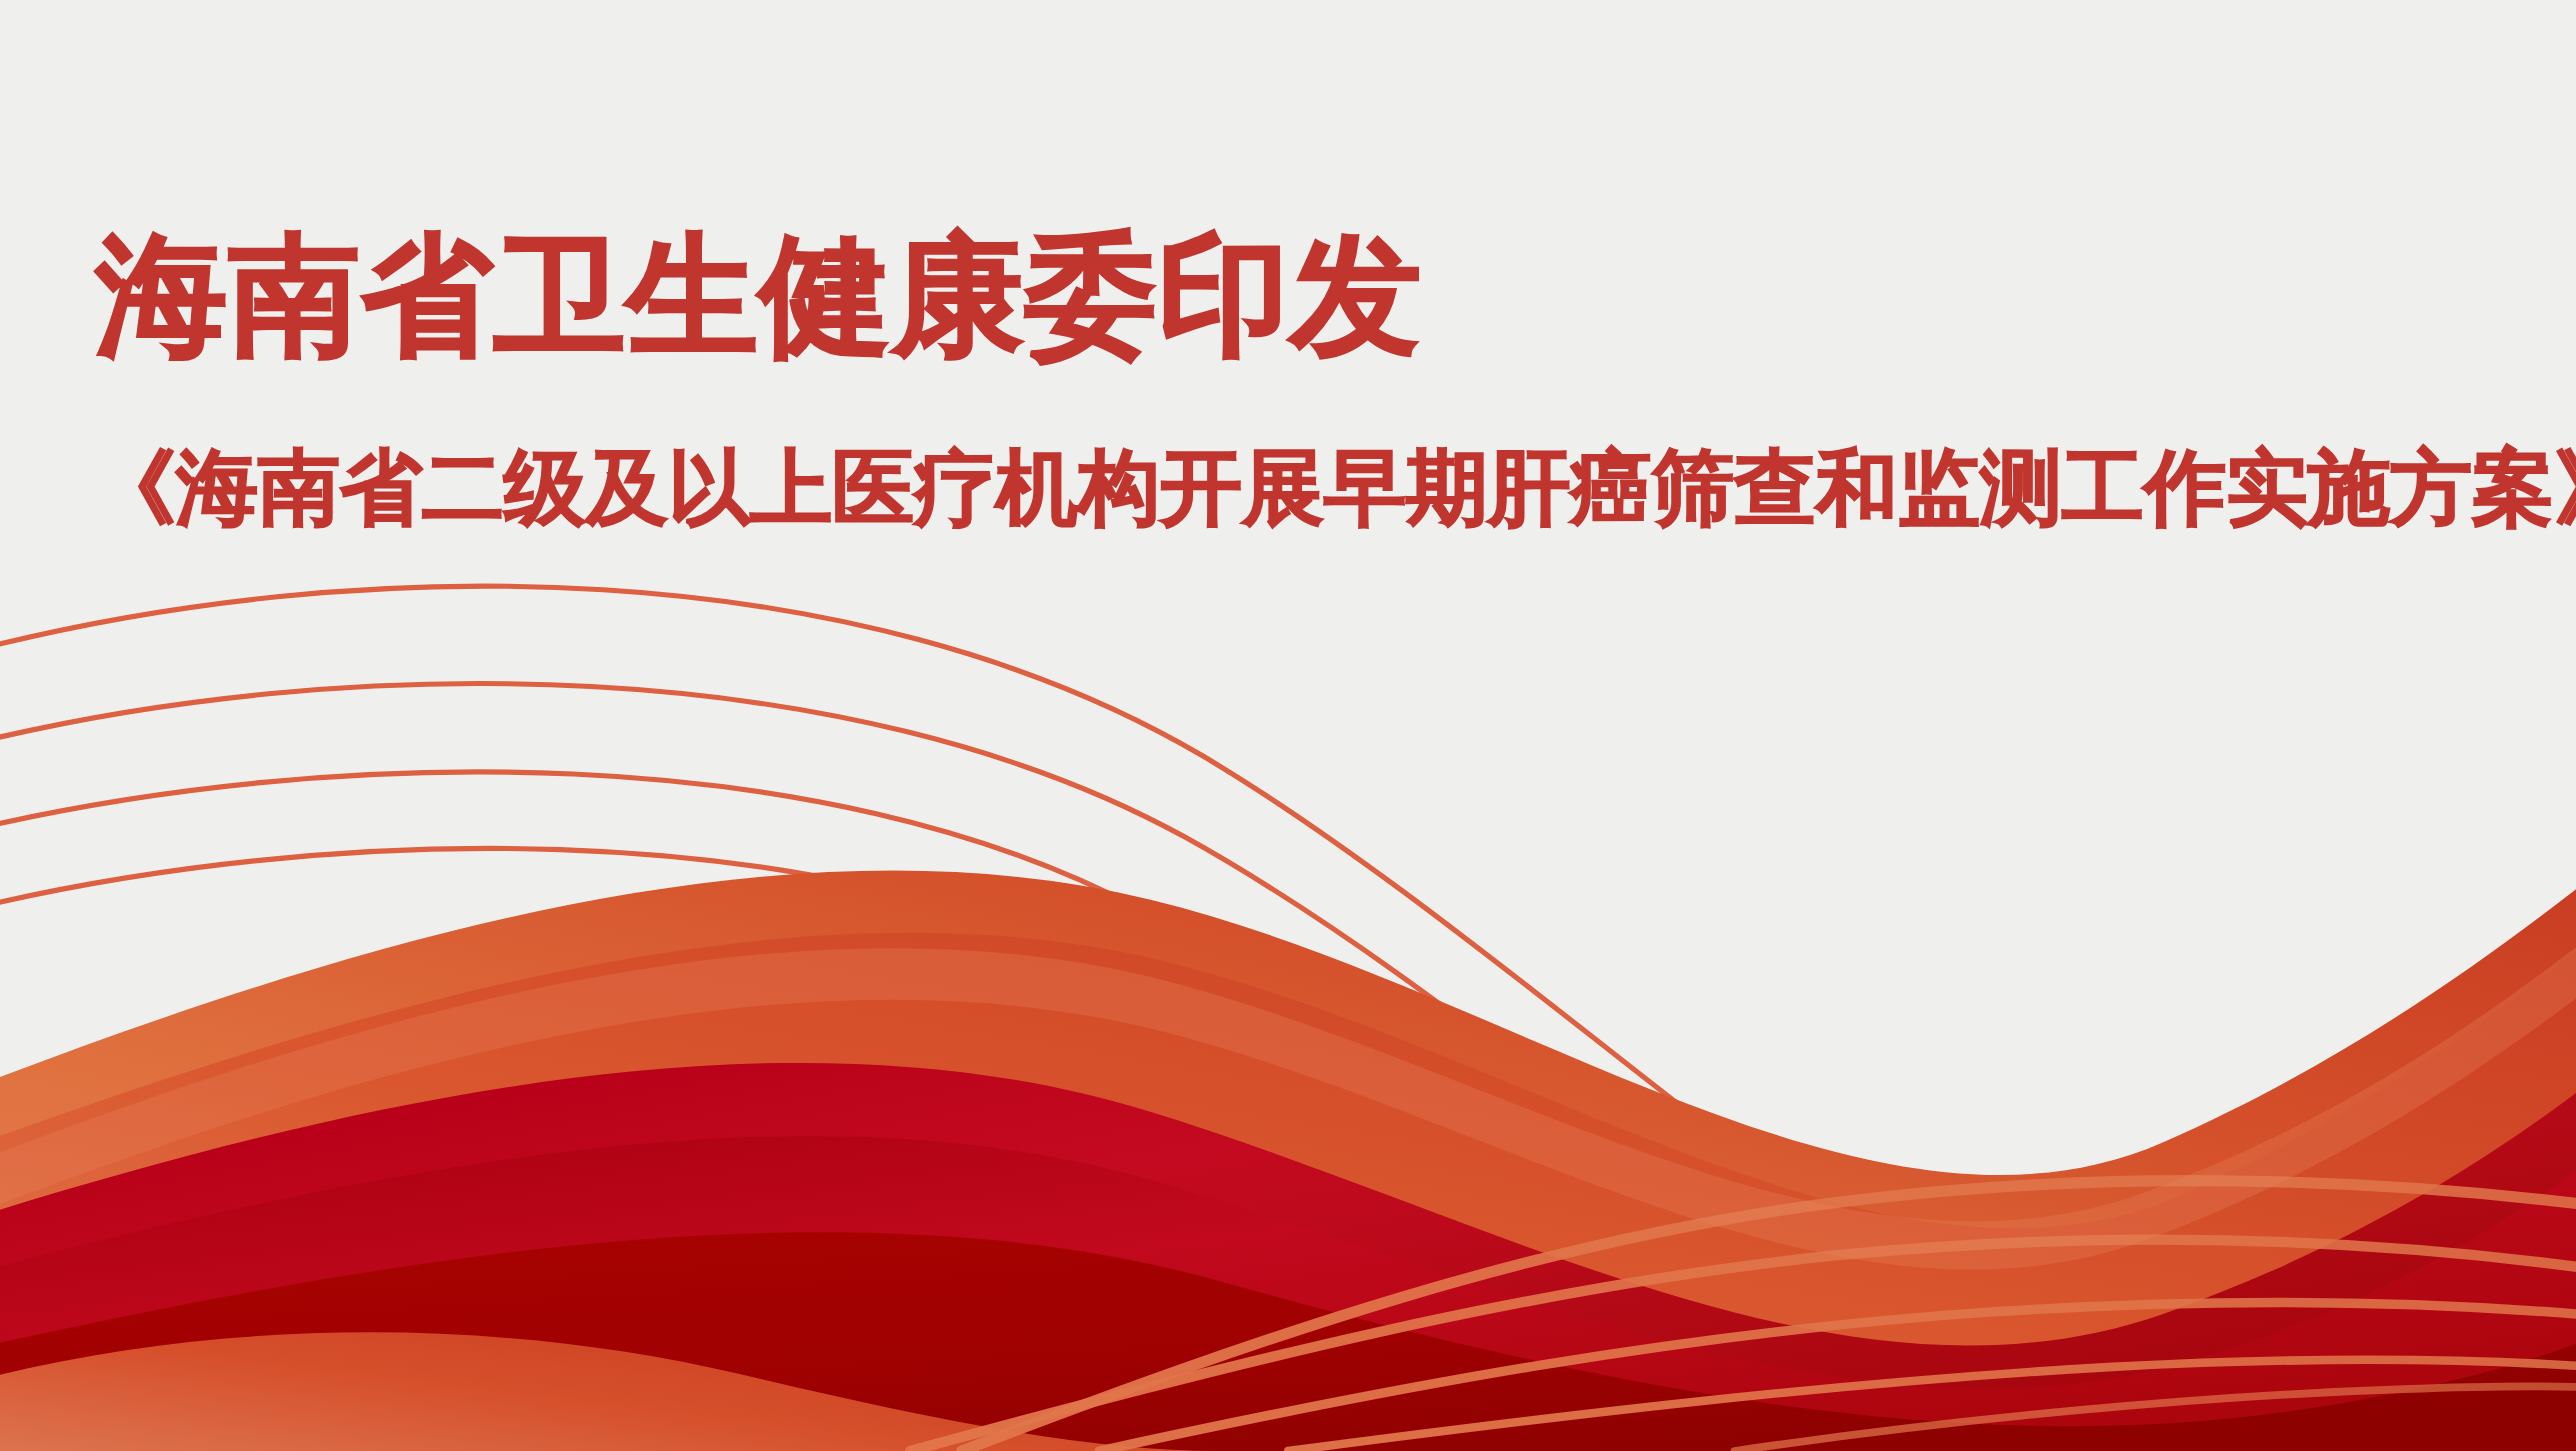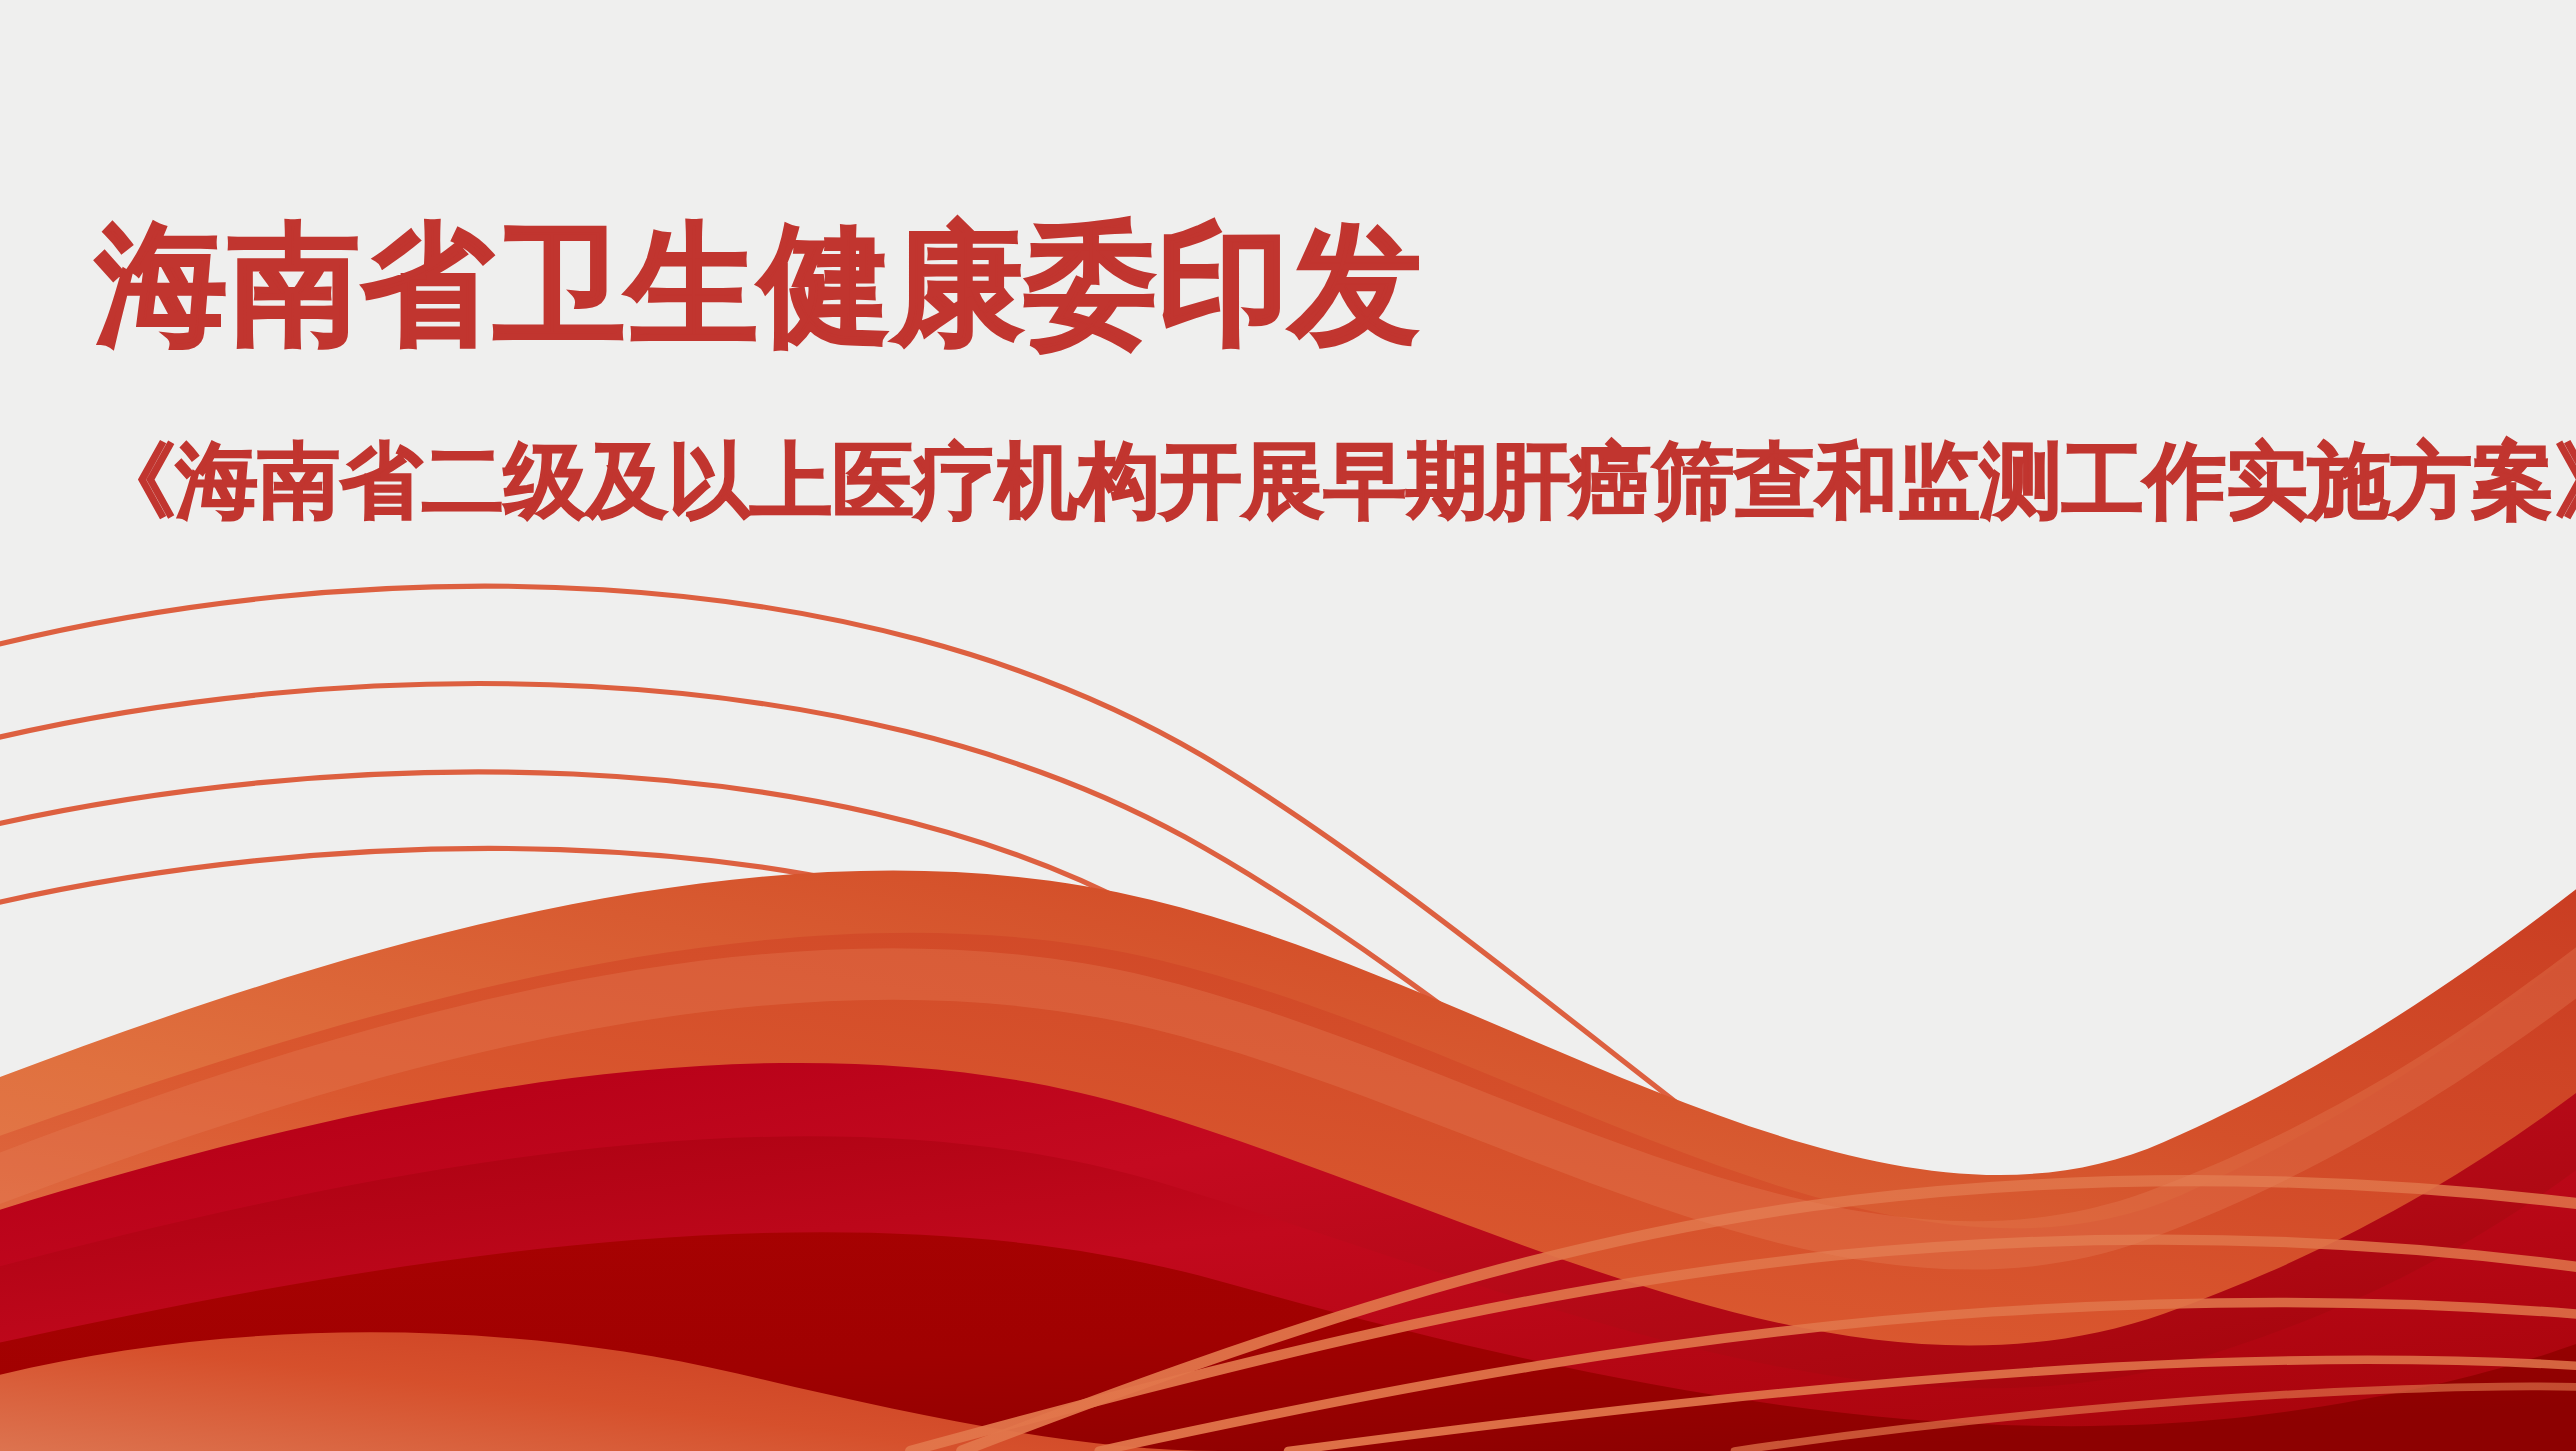--- a/index.html
+++ b/index.html
@@ -7,21 +7,21 @@
     margin: 0;
     padding: 0;
     background: #efefee;
   }
   #poster {
     position: relative;
     width: 2576px;
     height: 1451px;
     overflow: hidden;
     background: #efefee;
-    font-family: Liberation Mono, monospace;
+    font-family: Liberation Sans, sans-serif;
   }
   #bg-art {
     position: absolute;
     inset: 0;
     width: 2576px;
     height: 1451px;
     display: block;
   }
   .text-layer {
     position: absolute;

